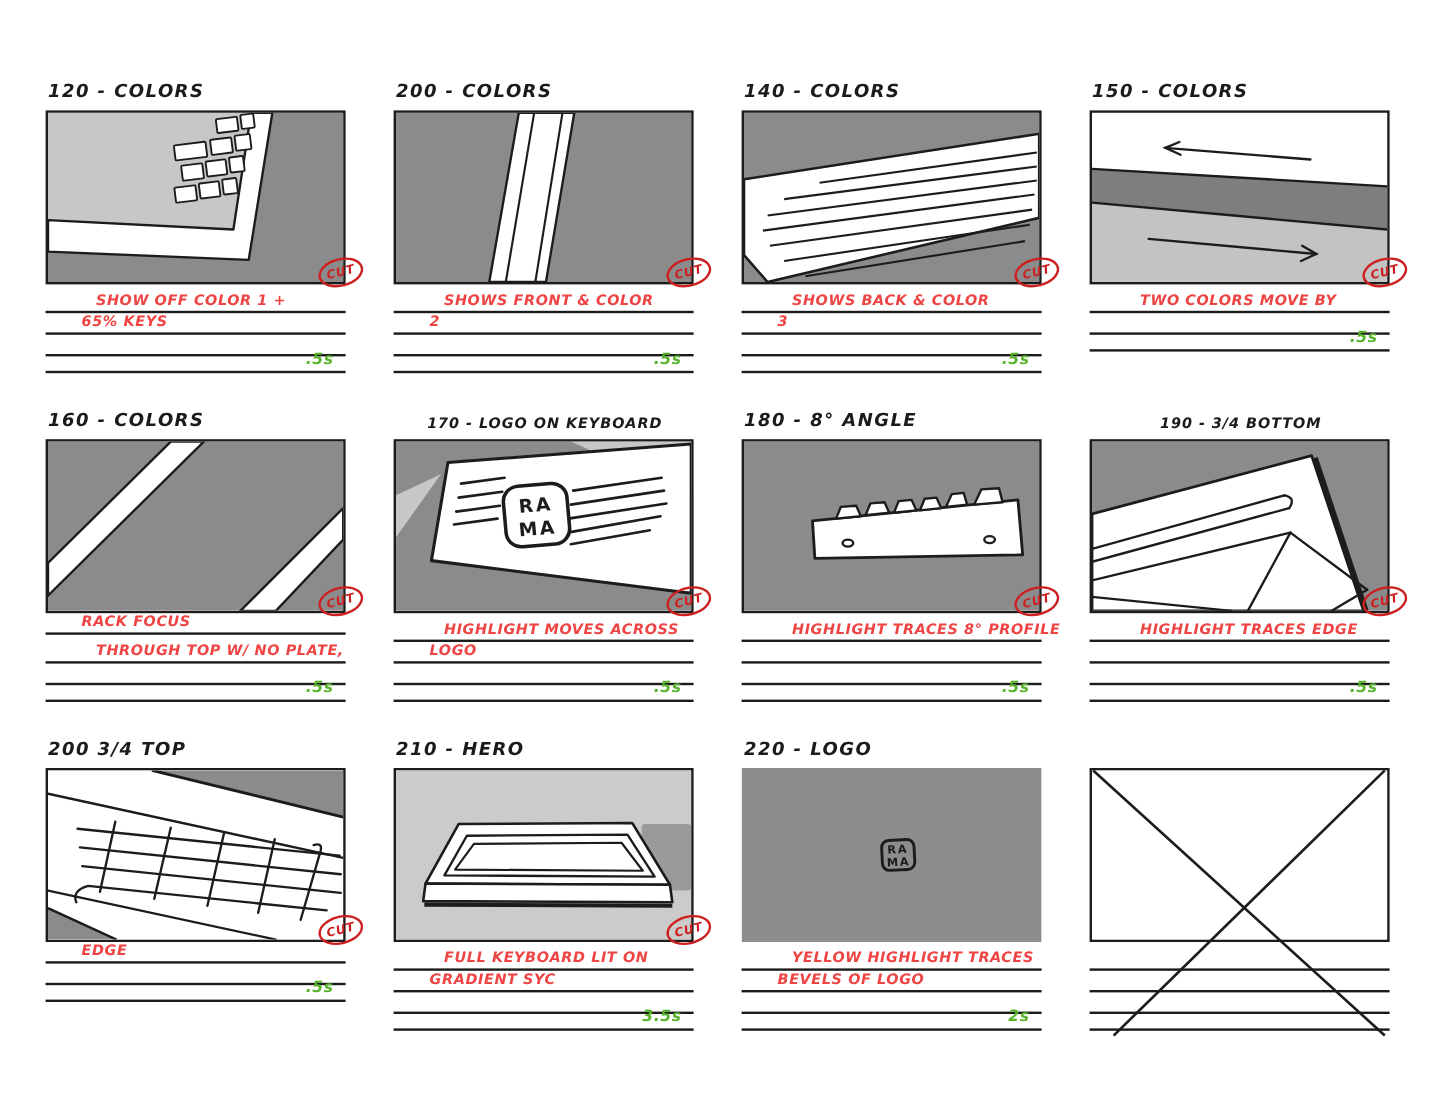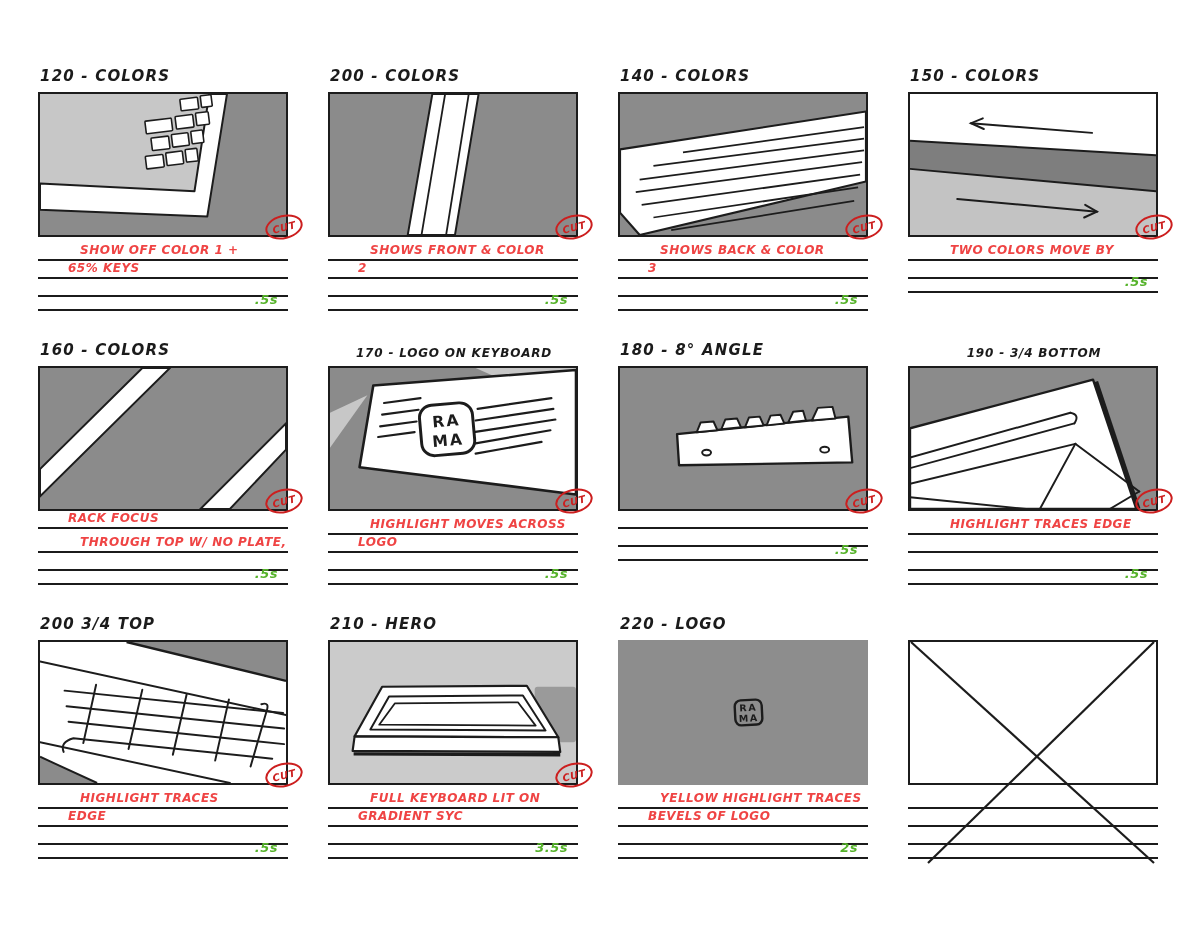--- a/index.html
+++ b/index.html
@@ -257,20 +257,23 @@
           <path d="M149,59 L153,49 L163,48 L167,57 Z"></path>
           <path d="M171,56 L176,45 L186,44 L189,54 Z"></path>
           <path d="M195,54 L201,41 L216,40 L219,52 Z"></path>
         </g>
         <ellipse cx="88" cy="87" rx="4.5" ry="3" fill="#ffffff" stroke="#1c1c1c" stroke-width="2"></ellipse>
         <ellipse cx="208" cy="84" rx="4.5" ry="3" fill="#ffffff" stroke="#1c1c1c" stroke-width="2"></ellipse>
       </svg>
       <div class="cut">CUT</div>
     </div>
     <div class="caps">
+      <div class="capline c1">
+          <span class="captext">HIGHLIGHT TRACES 8° PROFILE</span>
+        </div>
       <div class="capline c2">
           <span class="captext"></span>
         </div>
       <div class="capline c3"></div>
       <div class="capline c4">
           <span class="dur">.5s</span>
         </div>
     </div>
   </div>
 
@@ -327,23 +330,20 @@
           <path d="M57,44 L44,104"></path>
             <path d="M104,49 L90,110"></path>
             <path d="M149,54 L135,116"></path>
           <path d="M192,59 L178,122"></path>
             <path d="M225,64 Q234,61 230,72 L214,128"></path>
         </g>
       </svg>
       <div class="cut">CUT</div>
     </div>
     <div class="caps">
-      <div class="capline c1">
-          <span class="captext">HIGHLIGHT TRACES</span>
-        </div>
       <div class="capline c2">
           <span class="captext">EDGE</span>
         </div>
       <div class="capline c3"></div>
       <div class="capline c4">
           <span class="dur">.5s</span>
         </div>
     </div>
   </div>
 

